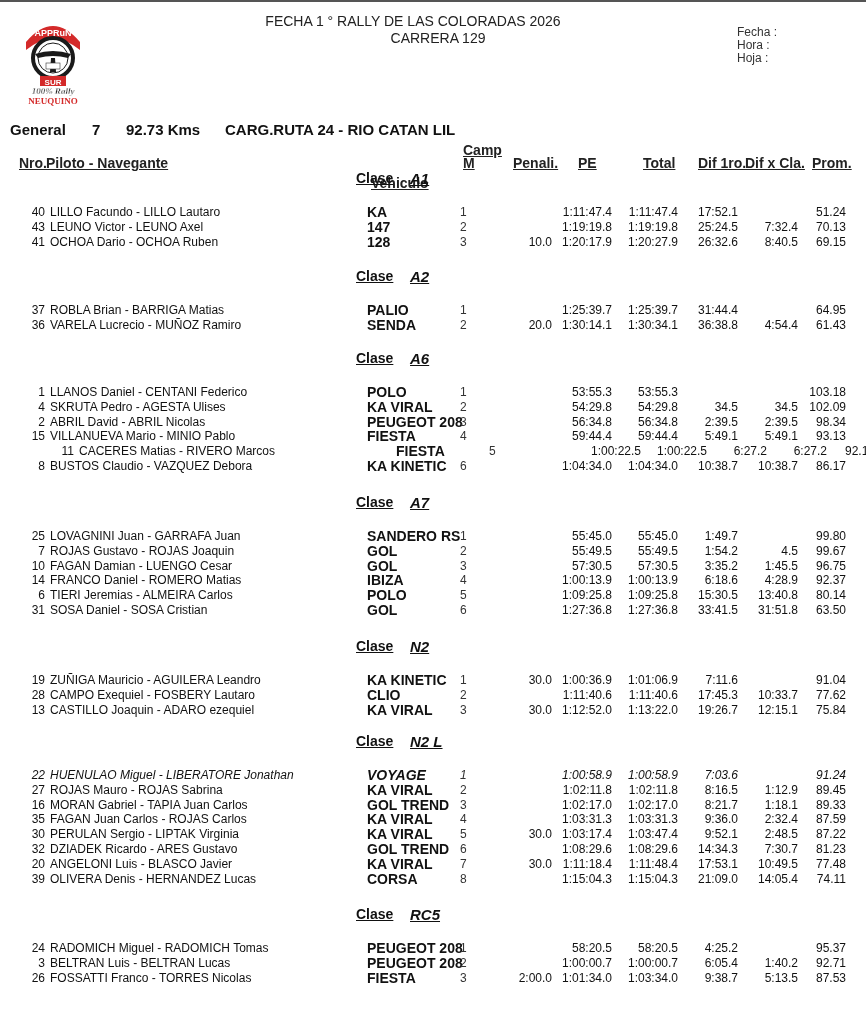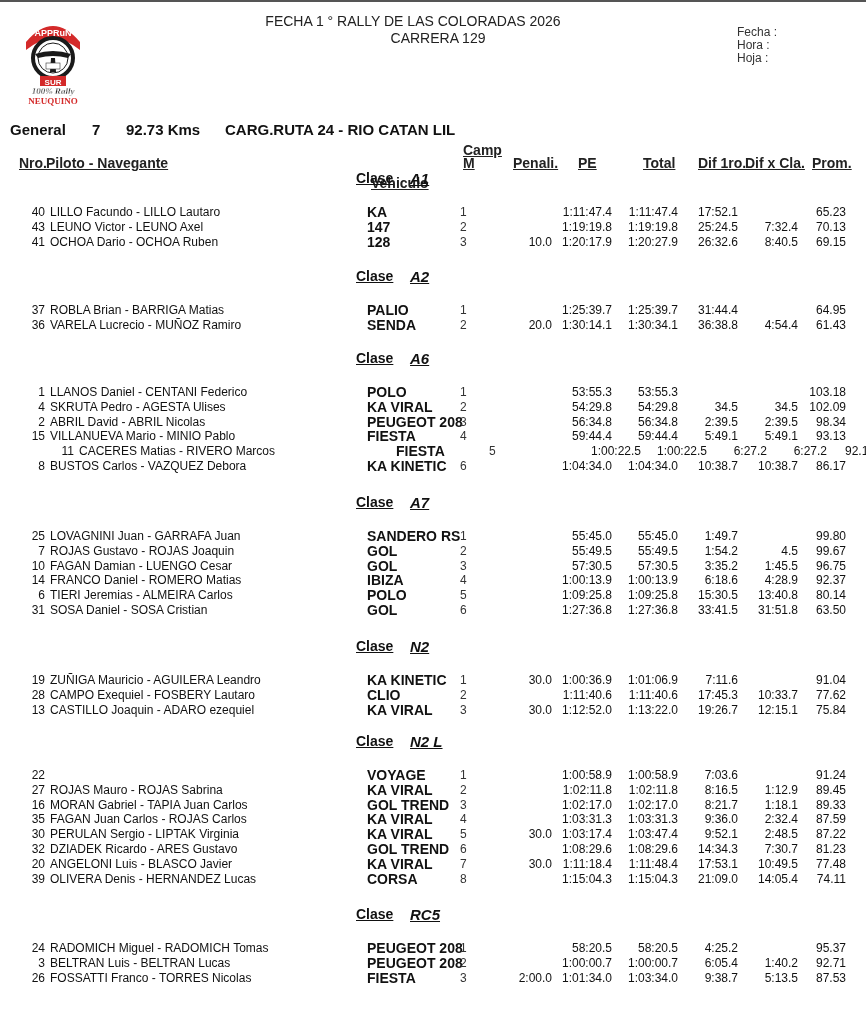--- a/index.html
+++ b/index.html
@@ -104,21 +104,21 @@
     <div class="row" style="top: 205px;">
       <span class="c-nro">40</span>
       <span class="c-name">LILLO Facundo - LILLO Lautaro</span>
       <span class="c-veh">KA</span>
       <span class="c-camp">1</span>
       <span class="c-pen"></span>
       <span class="c-pe">1:11:47.4</span>
       <span class="c-tot">1:11:47.4</span>
       <span class="c-d1">17:52.1</span>
       <span class="c-dc"></span>
-      <span class="c-prom">65.23</span>
+      <span class="c-prom">51.24</span>
     </div>
     <div class="row" style="top: 219.8px;">
       <span class="c-nro">43</span>
       <span class="c-name">LEUNO Victor - LEUNO Axel</span>
       <span class="c-veh">147</span>
       <span class="c-camp">2</span>
       <span class="c-pen"></span>
       <span class="c-pe">1:19:19.8</span>
       <span class="c-tot">1:19:19.8</span>
       <span class="c-d1">25:24.5</span>
@@ -224,21 +224,21 @@
       <span class="c-camp">5</span>
       <span class="c-pen"></span>
       <span class="c-pe">1:00:22.5</span>
       <span class="c-tot">1:00:22.5</span>
       <span class="c-d1">6:27.2</span>
       <span class="c-dc">6:27.2</span>
       <span class="c-prom">92.15</span>
     </div>
     <div class="row" style="top: 459px;">
       <span class="c-nro">8</span>
-      <span class="c-name">BUSTOS Carlos - VAZQUEZ Debora</span>
+      <span class="c-name">BUSTOS Claudio - VAZQUEZ Debora</span>
       <span class="c-veh">KA KINETIC</span>
       <span class="c-camp">6</span>
       <span class="c-pen"></span>
       <span class="c-pe">1:04:34.0</span>
       <span class="c-tot">1:04:34.0</span>
       <span class="c-d1">10:38.7</span>
       <span class="c-dc">10:38.7</span>
       <span class="c-prom">86.17</span>
     </div>
     <div class="clase" style="top: 494px;">
@@ -354,22 +354,23 @@
       <span class="c-pe">1:12:52.0</span>
       <span class="c-tot">1:13:22.0</span>
       <span class="c-d1">19:26.7</span>
       <span class="c-dc">12:15.1</span>
       <span class="c-prom">75.84</span>
     </div>
     <div class="clase" style="top: 733px;">
       <span class="cl-label">Clase</span>
       <span class="cl-code">N2 L</span>
     </div>
-    <div class="row" style="top: 768px;">
+    <div class="row" style="top: 768px; font-style: italic;">
       <span class="c-nro">22</span>
+      <span class="c-name">HUENULAO Miguel - LIBERATORE Jonathan</span>
       <span class="c-veh">VOYAGE</span>
       <span class="c-camp">1</span>
       <span class="c-pen"></span>
       <span class="c-pe">1:00:58.9</span>
       <span class="c-tot">1:00:58.9</span>
       <span class="c-d1">7:03.6</span>
       <span class="c-dc"></span>
       <span class="c-prom">91.24</span>
     </div>
     <div class="row" style="top: 782.8px;">

